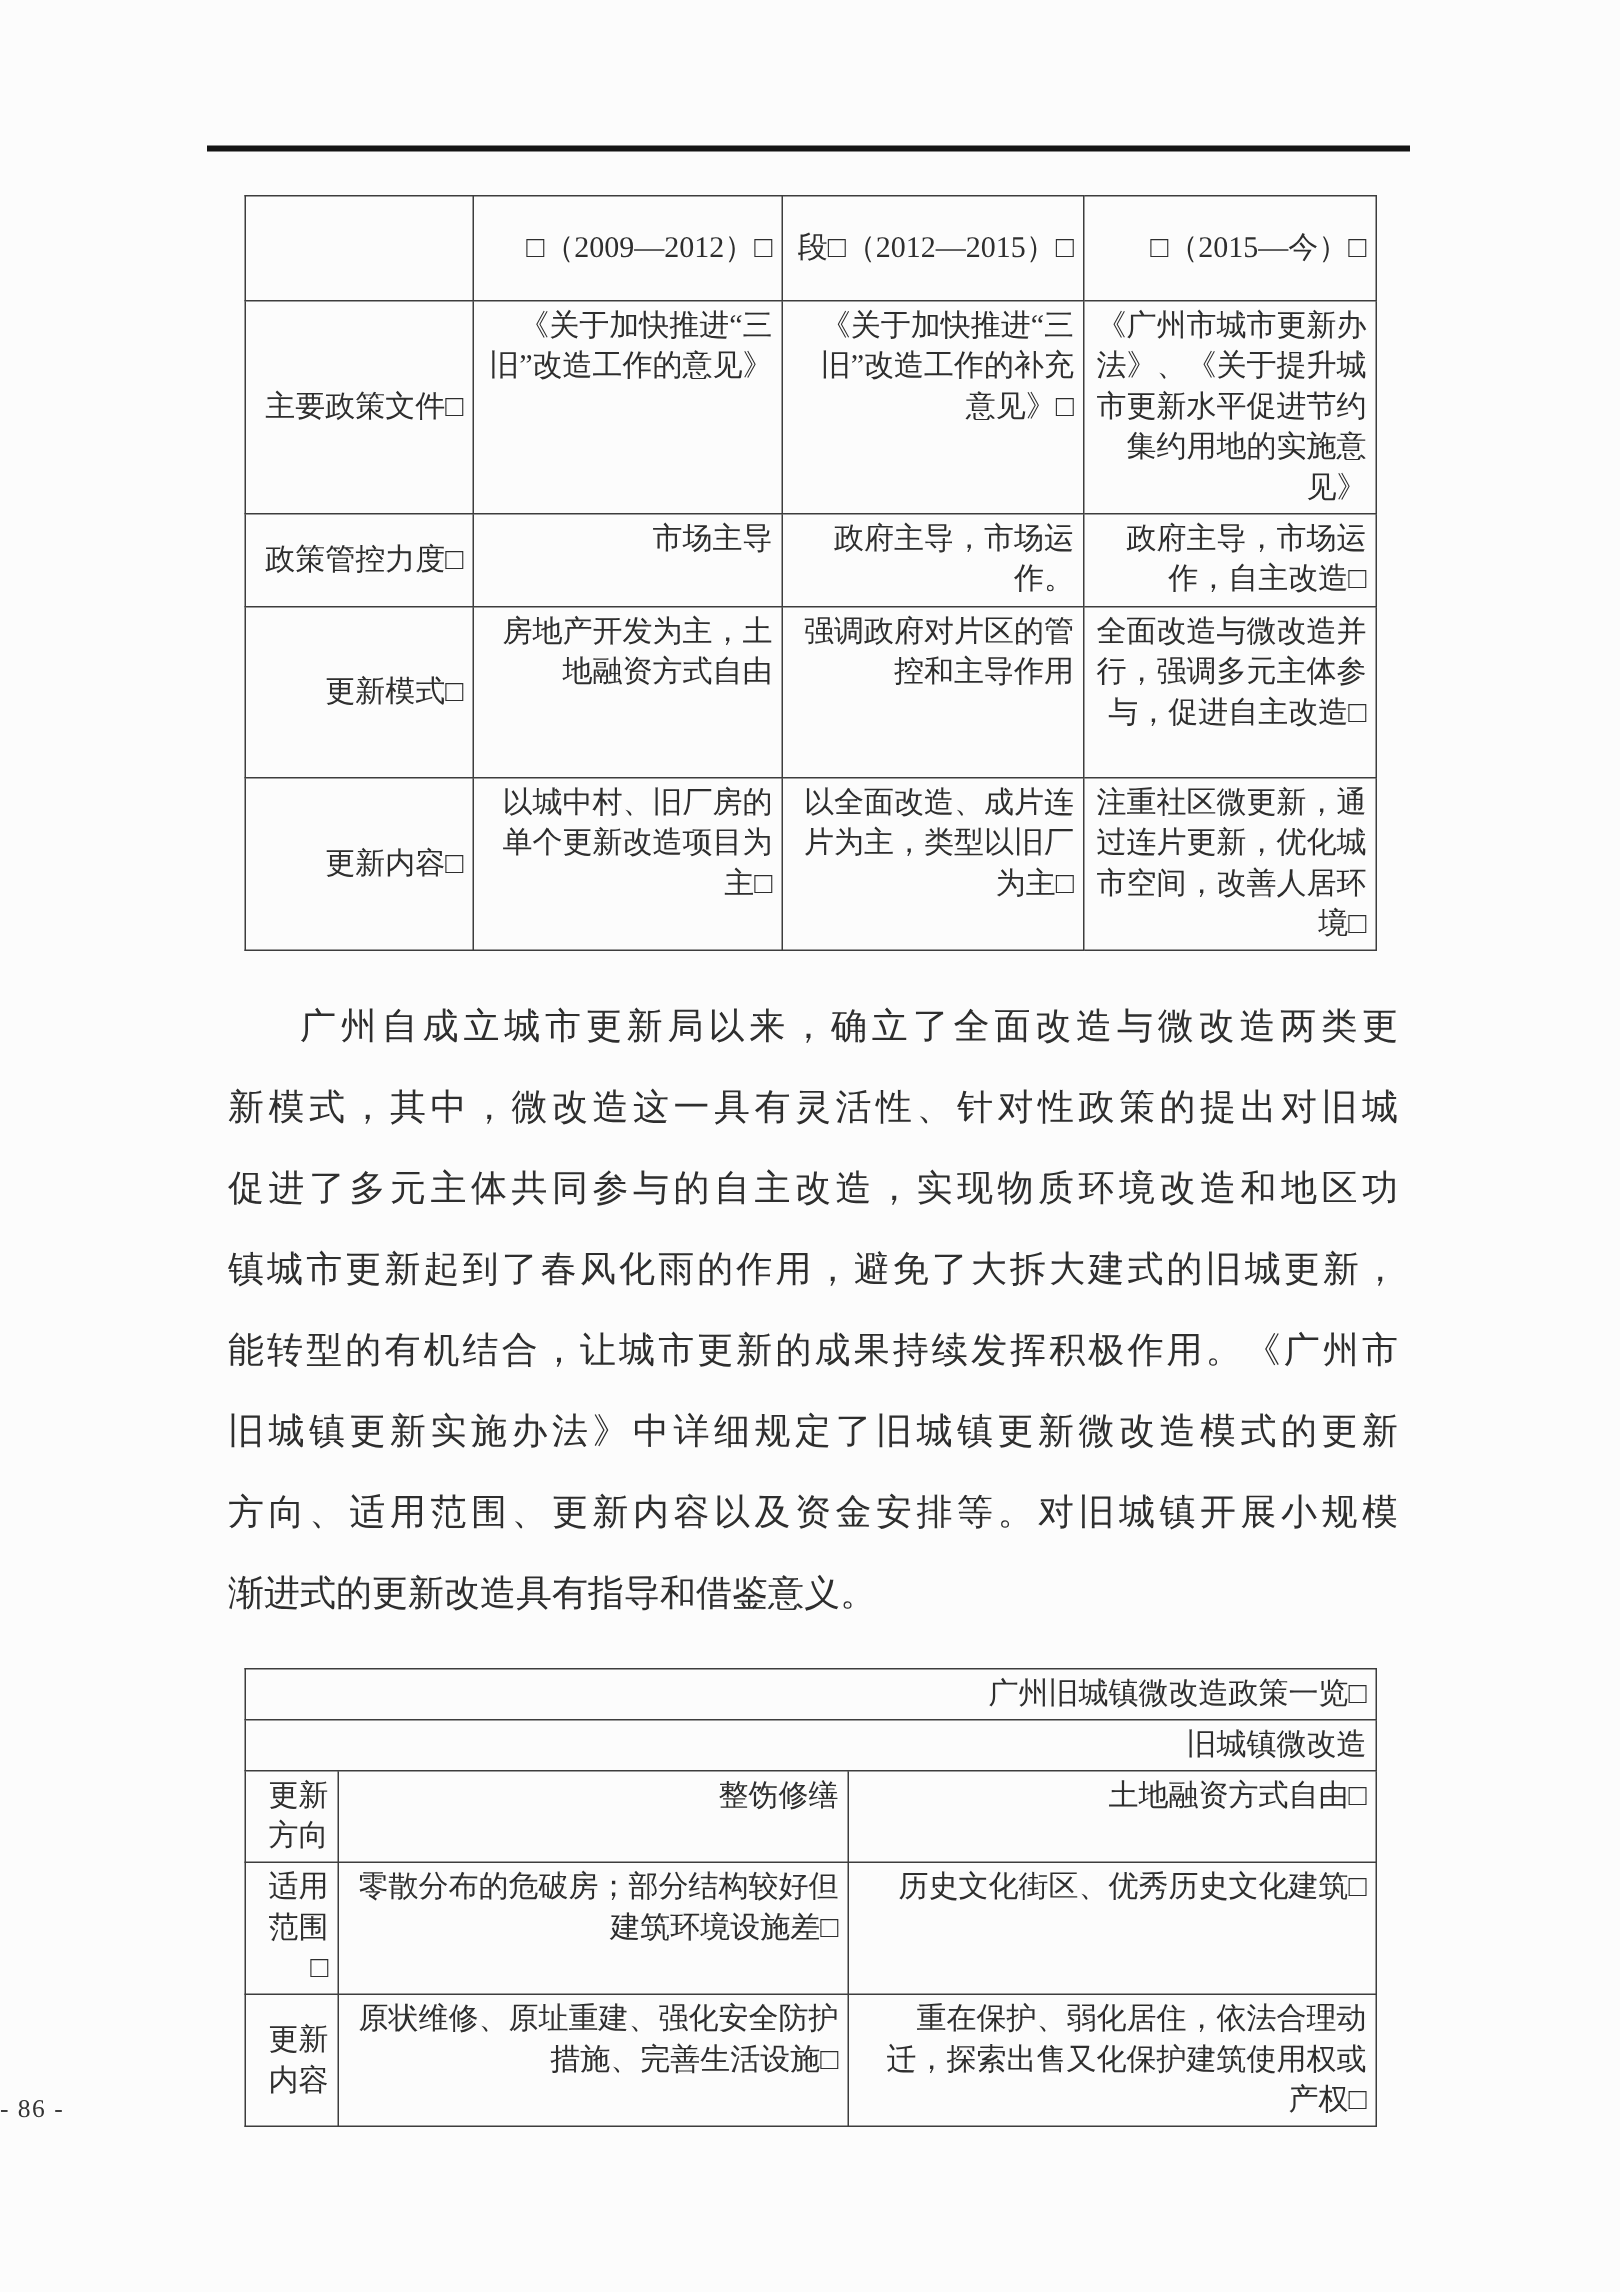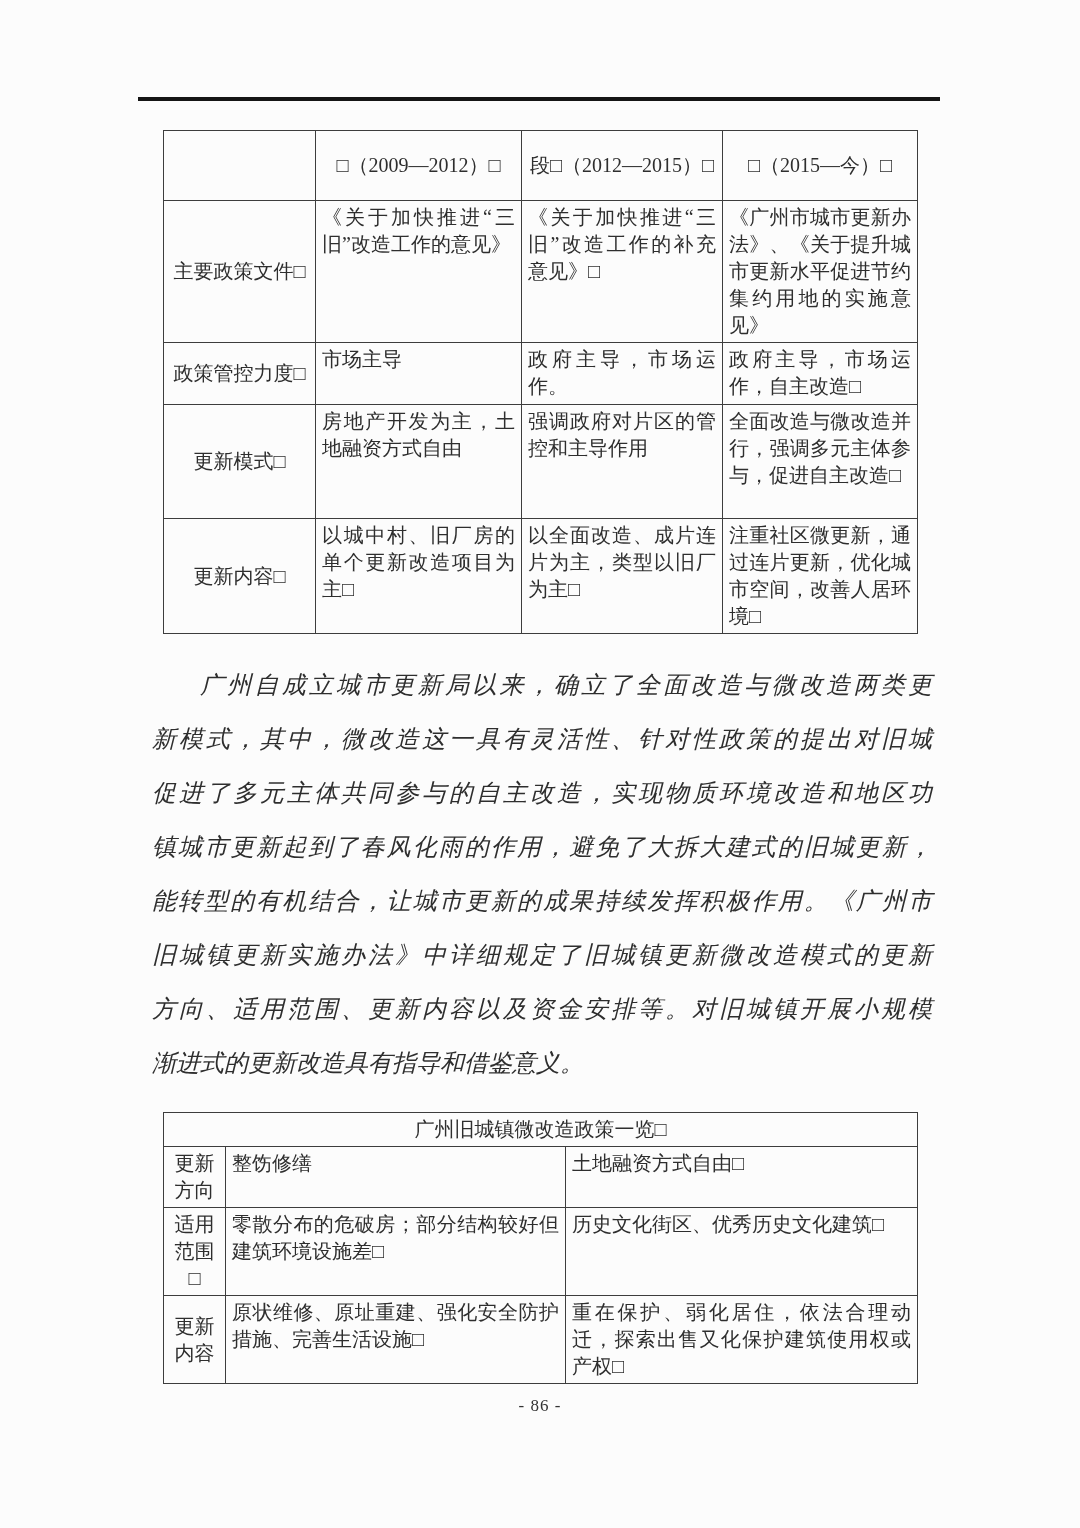--- a/index.html
+++ b/index.html
@@ -19,20 +19,21 @@
   .content{position:absolute;left:152px;top:130px;width:780px;}
   table.t{
     border-collapse:collapse;table-layout:fixed;
     margin-left:11px;width:754px;
     font-size:20px;line-height:27px;
   }
   table.t td{
     border:1.5px solid #3d3d3d;
     padding:3px 6px;
     word-break:break-all;
+    text-align:right;
   }
   td.lbl{text-align:center;vertical-align:middle;padding:3px 2px;}
   td.hdr{text-align:center;vertical-align:middle;}
   td.cell{text-align:justify;text-justify:inter-character;vertical-align:top;}
   td.title-cell,td.subtitle-cell{text-align:center;vertical-align:middle;padding:2px;}
   .t1 tr:nth-child(1){height:70px}
   .t1 tr:nth-child(2){height:130px}
   .t1 tr:nth-child(3){height:62px}
   .t1 tr:nth-child(4){height:114px}
   .t1 tr:nth-child(5){height:115px}
@@ -42,27 +43,26 @@
   .t2 tr:nth-child(3){height:58px}
   .t2 tr:nth-child(4){height:60px}
   .t2 tr:nth-child(5){height:82px}
   .t2 tr:nth-child(6){height:52px}
   .para{margin-top:24px;font-size:24px;}
   .pline{
     line-height:54px;
     text-align:justify;text-align-last:justify;
     text-justify:inter-character;
     word-break:break-all;
-    font-style:italic;
   }
   .pline.indent{text-indent:48px;}
   .pline.last{text-align-last:left;}
   .pagenum{
     position:absolute;top:1396px;left:0;width:100%;
-    text-align:center;font-size:17px;color:#333;
+    text-align:left;font-size:17px;color:#333;
     font-family:"Liberation Serif","DejaVu Serif",serif;
     letter-spacing:1px;
   }
 </style>
 </head>
 <body>
 
 <div class="page">
 
   <div class="top-rule"></div>
@@ -125,20 +125,23 @@
       <colgroup>
         <col style="width:62px">
           <col style="width:340px">
           <col style="width:352px">
       </colgroup>
       <tbody>
         <tr>
           <td class="title-cell" colspan="3">广州旧城镇微改造政策一览□</td>
         </tr>
         <tr>
+          <td class="subtitle-cell" colspan="3">旧城镇微改造</td>
+        </tr>
+        <tr>
           <td class="lbl">更新方向</td>
           <td class="cell">整饬修缮</td>
           <td class="cell">土地融资方式自由□</td>
         </tr>
         <tr>
           <td class="lbl">适用范围□</td>
           <td class="cell">零散分布的危破房；部分结构较好但建筑环境设施差□</td>
           <td class="cell">历史文化街区、优秀历史文化建筑□</td>
         </tr>
         <tr>

